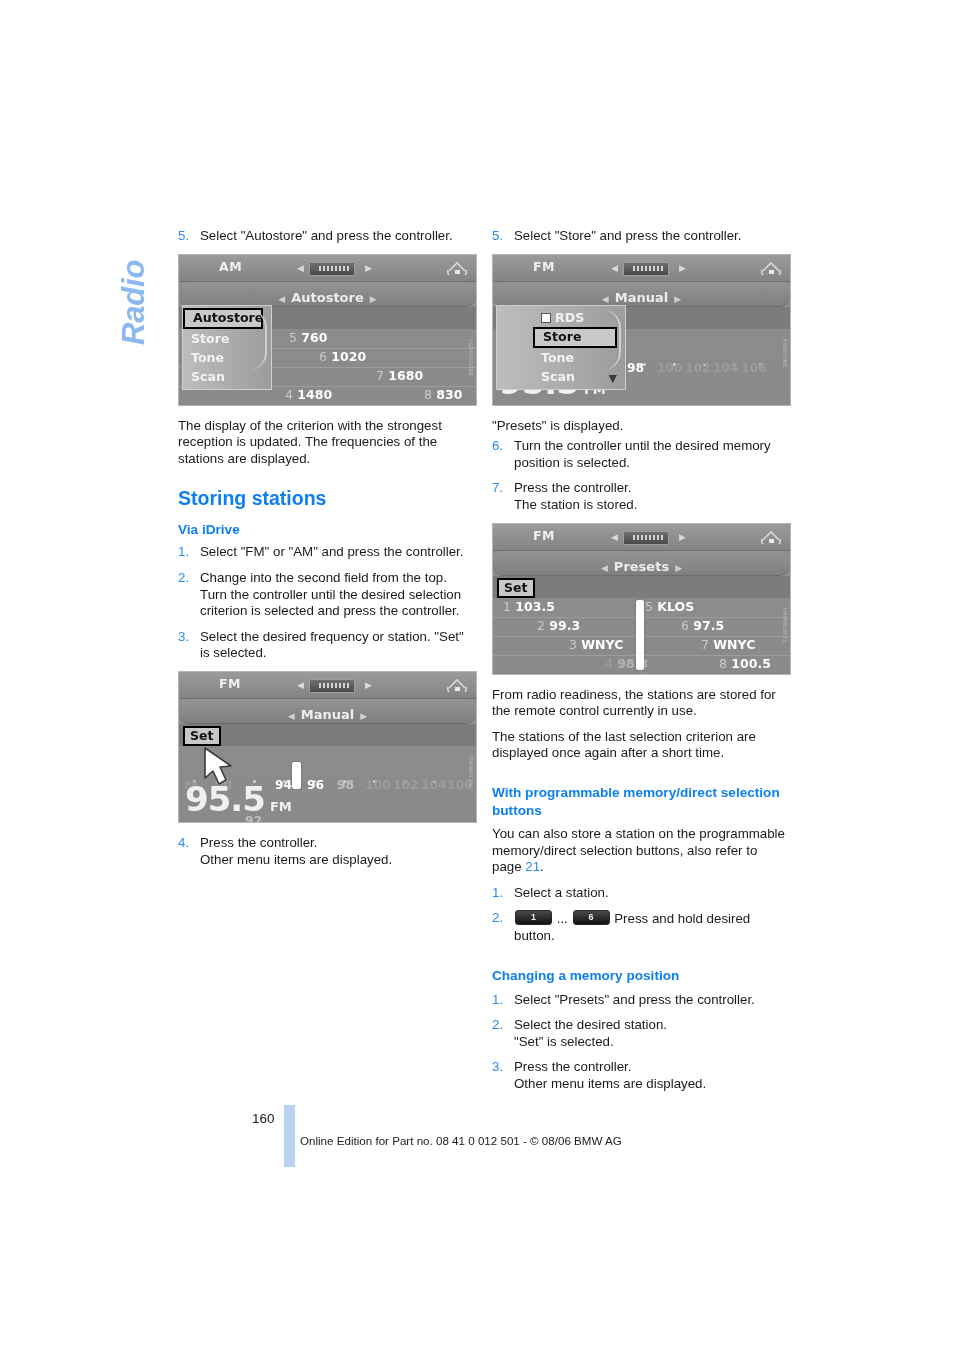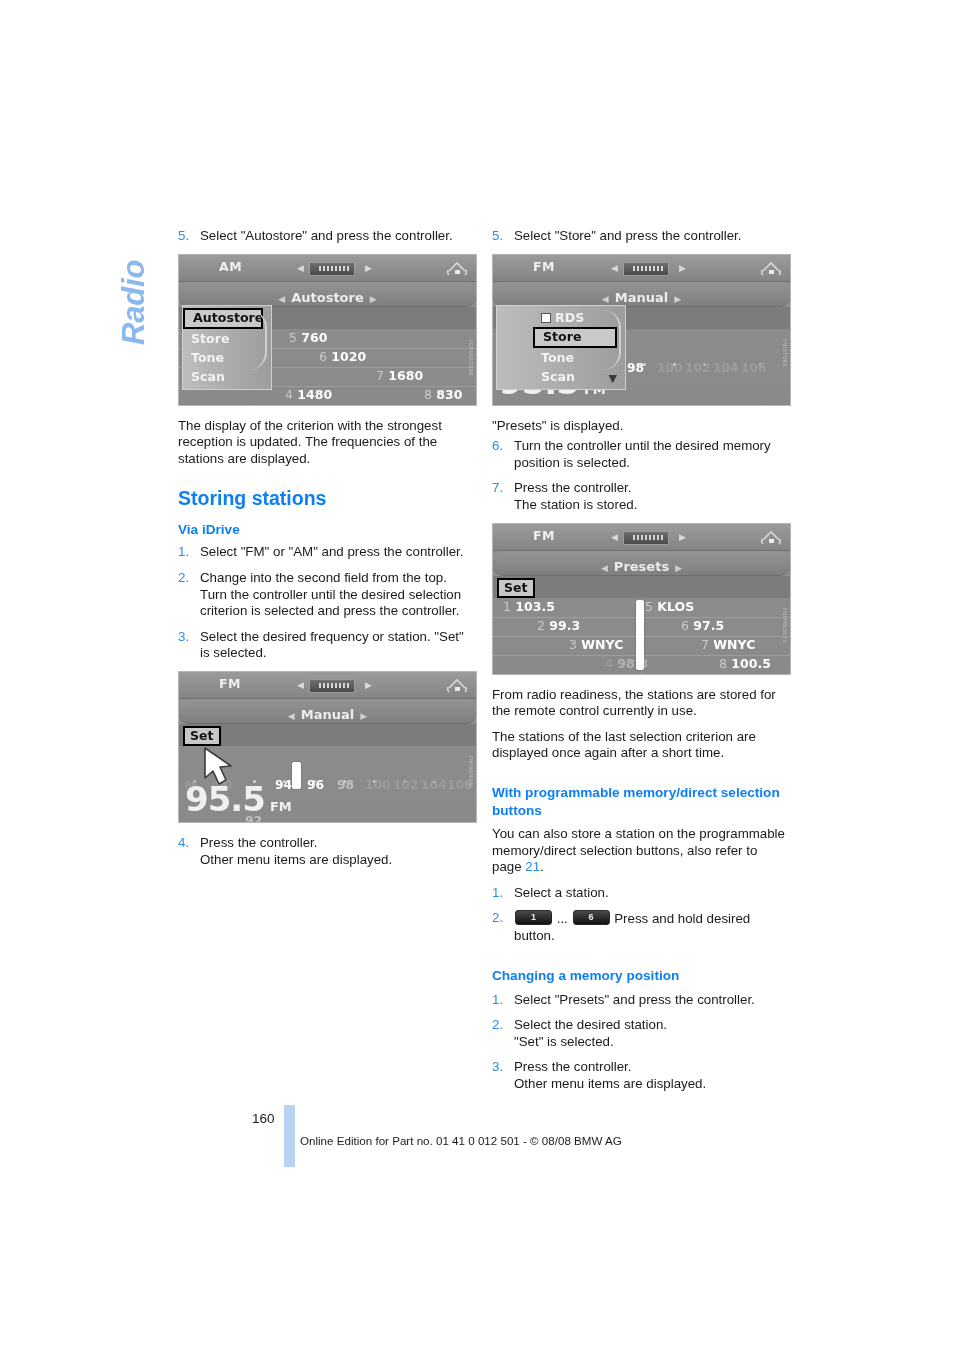--- a/index.html
+++ b/index.html
@@ -572,15 +572,15 @@
       <div class="txt">
         <div>Press the controller.</div>
         <div>Other menu items are displayed.</div>
       </div>
     </div>
 
   </div>
 
   <div class="pagenum">160</div>
   <div class="footbar"></div>
-  <div class="footer">Online Edition for Part no. 01 41 0 012 501 - © 08/08 BMW AG</div>
+  <div class="footer">Online Edition for Part no. 08 41 0 012 501 - © 08/06 BMW AG</div>
 
 </div>
 
 </body></html>

